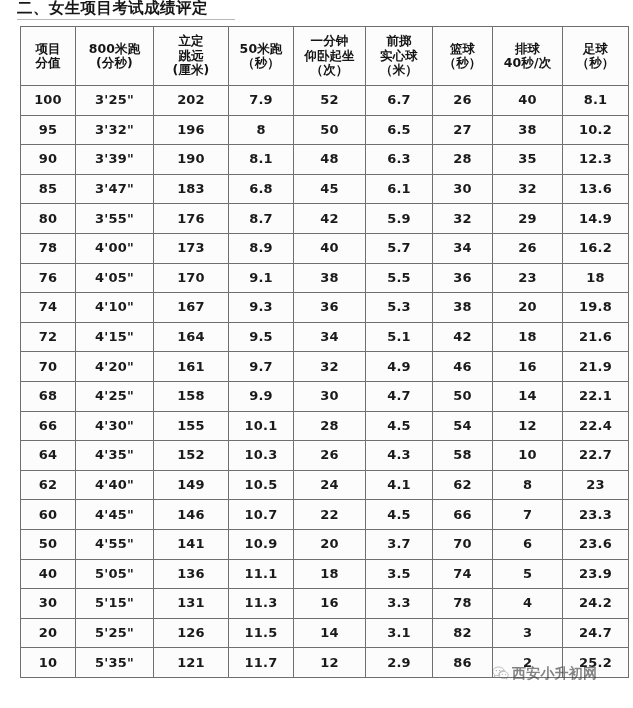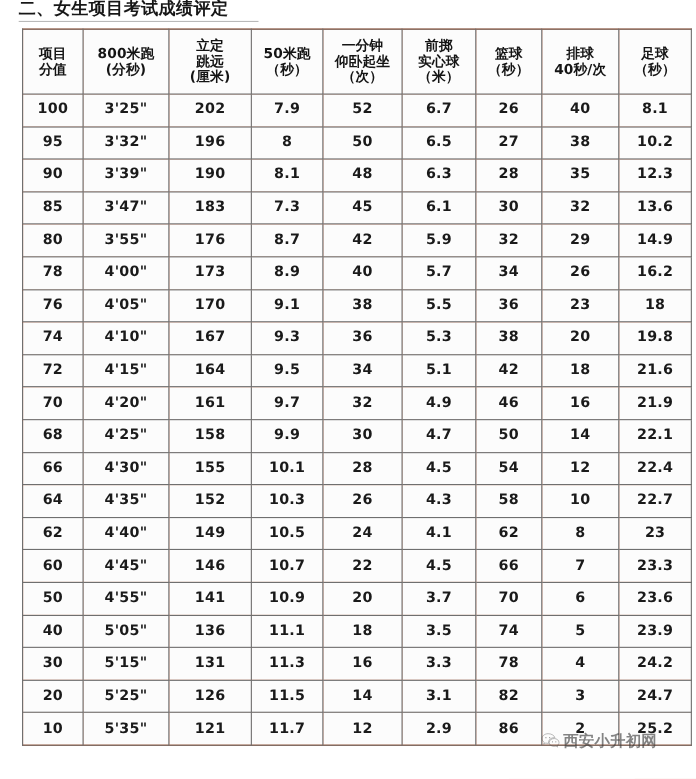--- a/index.html
+++ b/index.html
@@ -48,21 +48,22 @@
   .table-wrap {
     position: absolute;
     left: 20px;
     top: 26px;
     width: 593px;
   }
   table.score-table {
     border-collapse: collapse;
     table-layout: fixed;
     width: 593px;
-    background: #c2410c;
+    background: #ec4899;
+    border-radius: 12px;
   }
   table.score-table th,
   table.score-table td {
     border: 1px solid #6f6f6f;
     text-align: center;
     vertical-align: middle;
     background: #fcfcfc;
     padding: 0;
   }
   table.score-table thead th {
@@ -213,21 +214,21 @@
             <td>48</td>
             <td>6.3</td>
             <td>28</td>
             <td>35</td>
             <td>12.3</td>
           </tr>
           <tr>
             <td>85</td>
             <td>3'47"</td>
             <td>183</td>
-            <td>7.3</td>
+            <td>6.8</td>
             <td>45</td>
             <td>6.1</td>
             <td>30</td>
             <td>32</td>
             <td>13.6</td>
           </tr>
           <tr>
             <td>80</td>
             <td>3'55"</td>
             <td>176</td>

